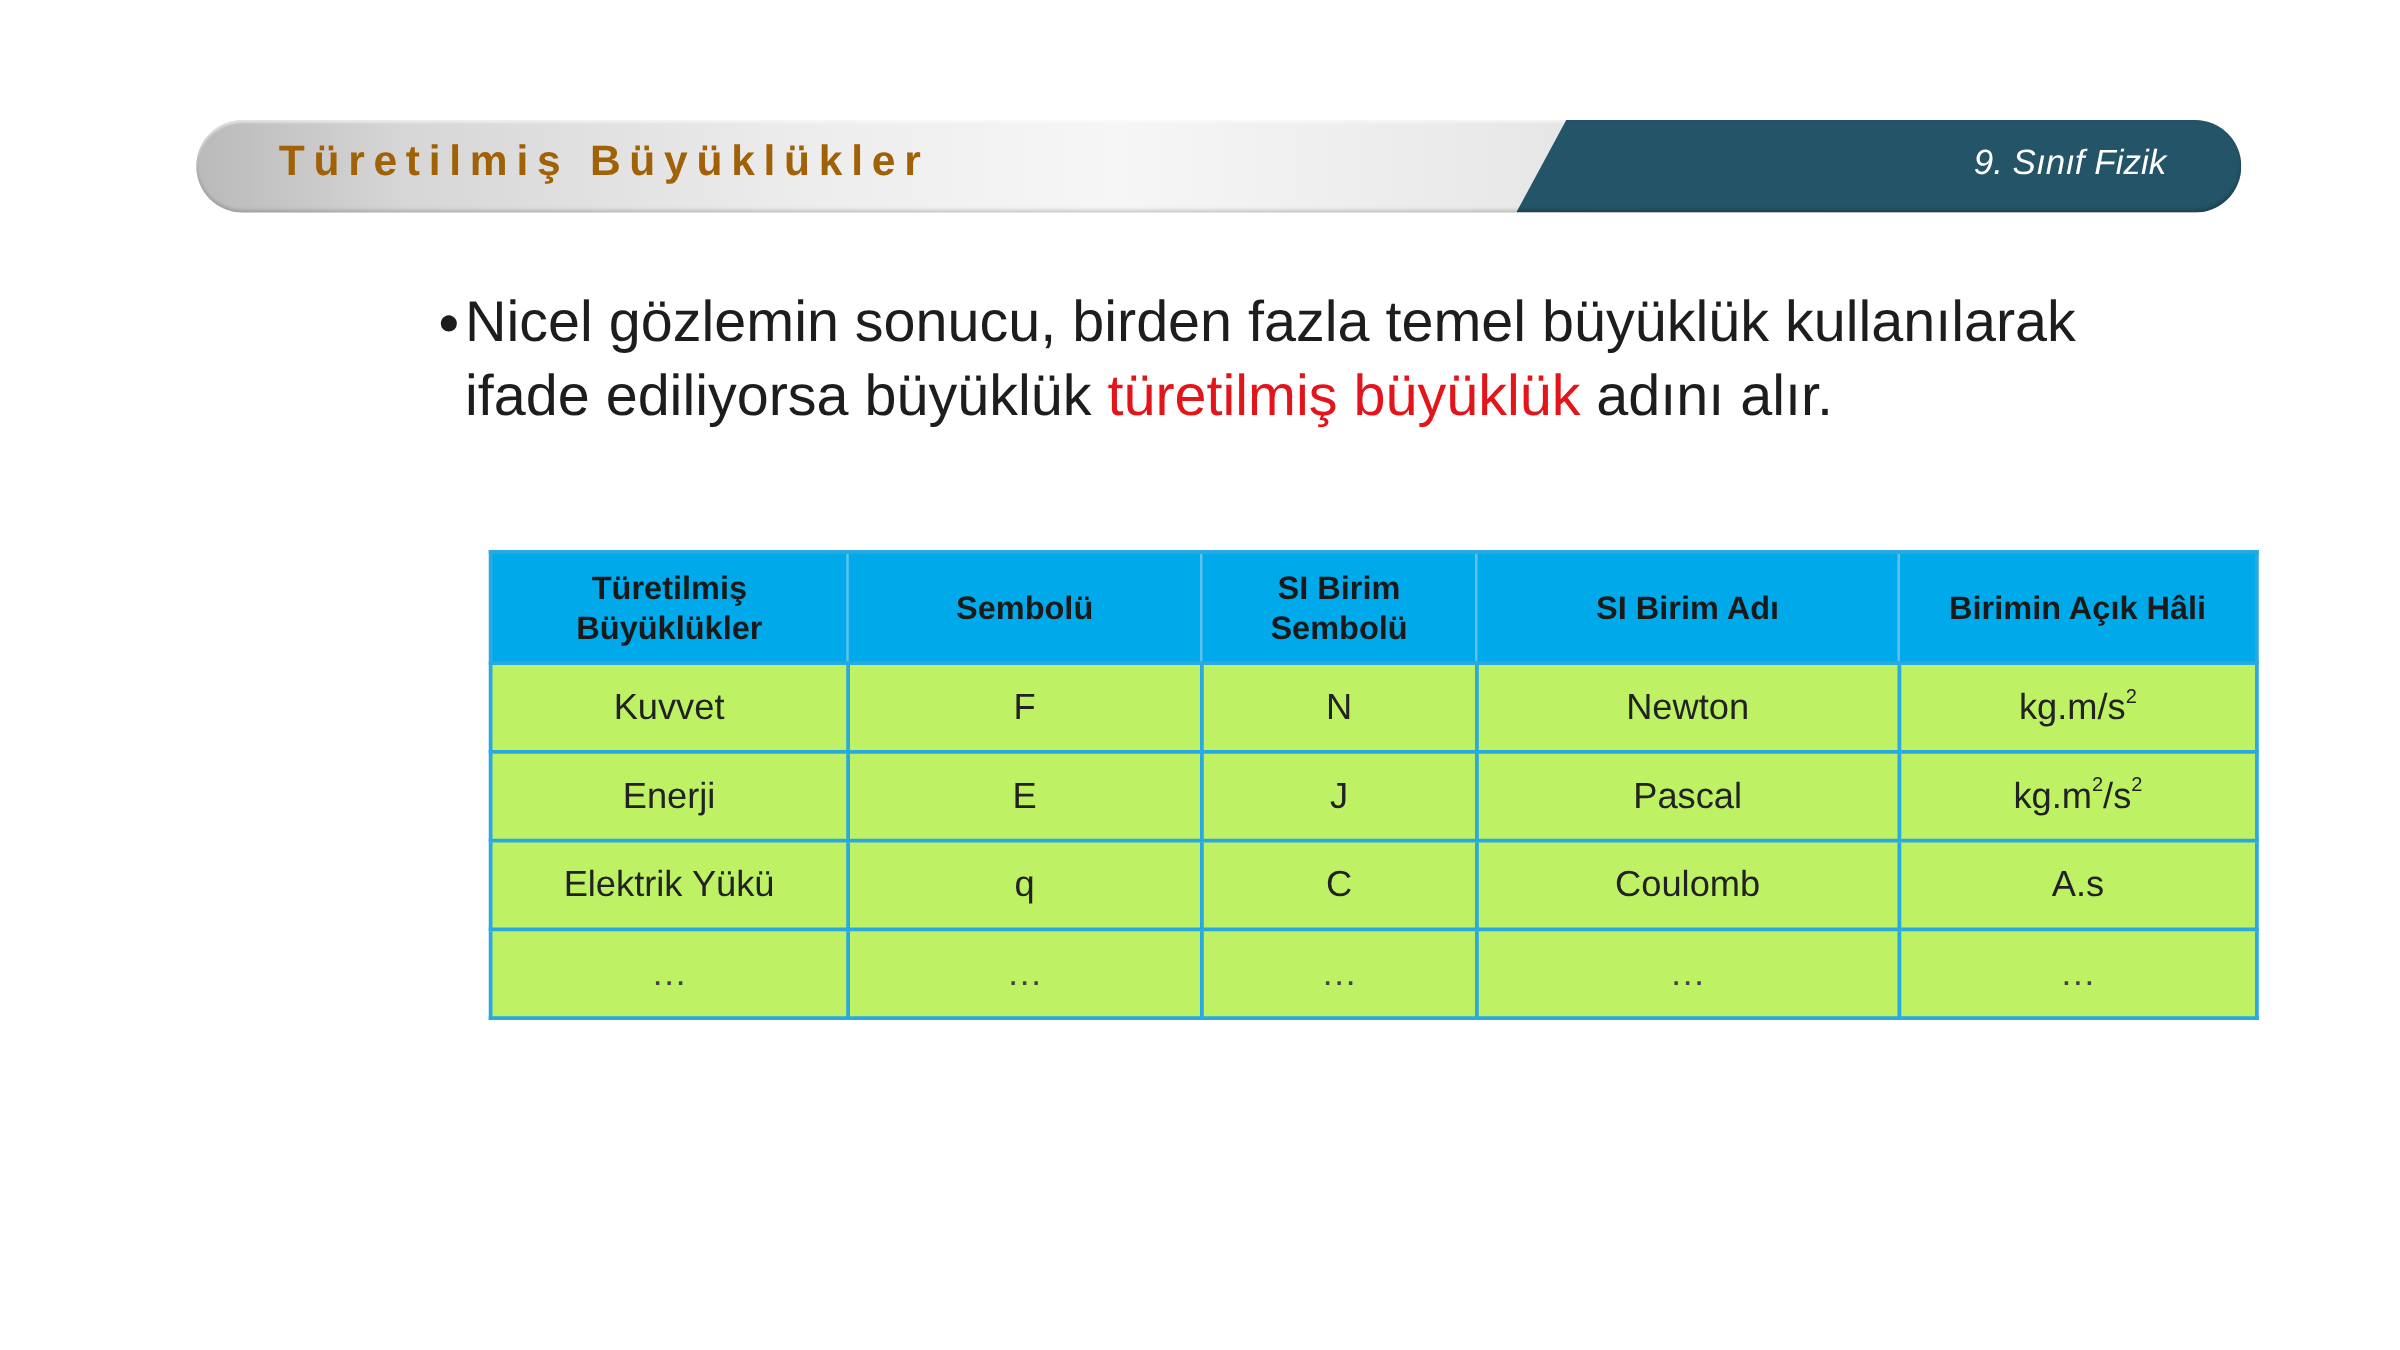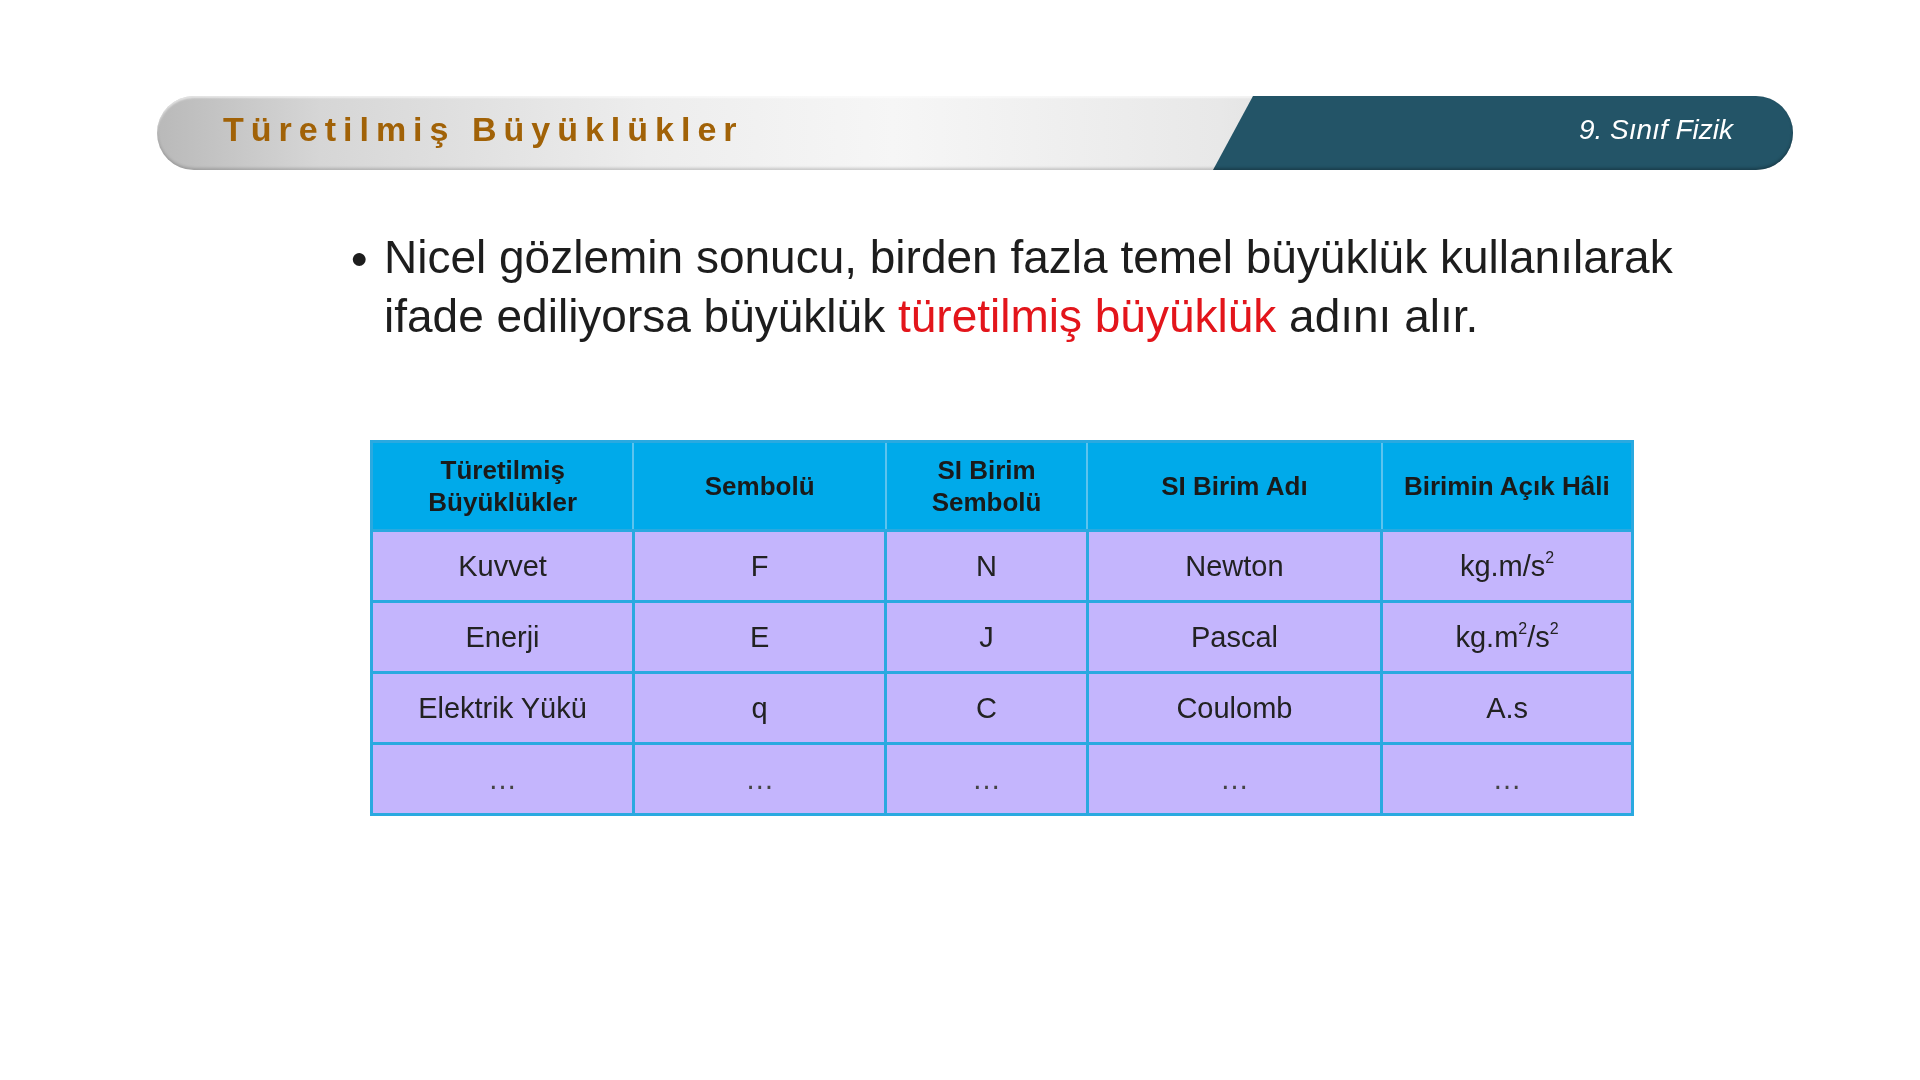--- a/index.html
+++ b/index.html
@@ -12,27 +12,27 @@
   .banner-dark { position:absolute; left:1056px; top:0; width:580px; height:74px;
     background:#235467; border-radius:0 37px 37px 0;
     clip-path: polygon(40px 0, 100% 0, 100% 100%, 0 100%);
     box-shadow: inset 0 -2px 3px rgba(0,0,0,0.25); }
   .banner-title { position:absolute; left:66px; top:14px; font-size:34px; font-weight:bold;
     color:#a16207; letter-spacing:7px; }
   .banner-subtitle { position:absolute; right:60px; top:18px; font-size:28px; font-style:italic;
     color:#ffffff; }
   .bullet { position:absolute; left:350px; top:228px; width:1420px; font-size:46px; line-height:59px; color:#1d1d1d; }
   .bullet-dot { position:absolute; left:0; top:0; font-size:30px; }
-  .bullet-text { margin-left:34px; display:block; }
+  .bullet-text { margin-left:22px; display:block; }
   .hl { color:#e3151b; }
-  table.dt { position:absolute; left:370px; top:440px; width:1264px; border-collapse:collapse;
+  table.dt { position:absolute; left:391px; top:440px; width:1416px; border-collapse:collapse;
     border:3px solid #2aa9e0; }
   .dt th { background:#00aaea; color:#1a1a1a; font-size:26px; font-weight:bold; height:86px;
     border:2px solid #5cc3ee; line-height:32px; padding:0 8px; }
-  .dt td { background:#c4b5fd; color:#222; font-size:29px; text-align:center; height:68px;
+  .dt td { background:#bef264; color:#222; font-size:29px; text-align:center; height:68px;
     border:3px solid #2aa9e0; padding:0; }
   .dt td.dots { color:#444; }
   sup { font-size:16px; vertical-align:13px; }
 </style>
 </head>
 <body>
 
 <div class="banner">
   <div class="banner-light"></div>
   <div class="banner-dark"></div>

